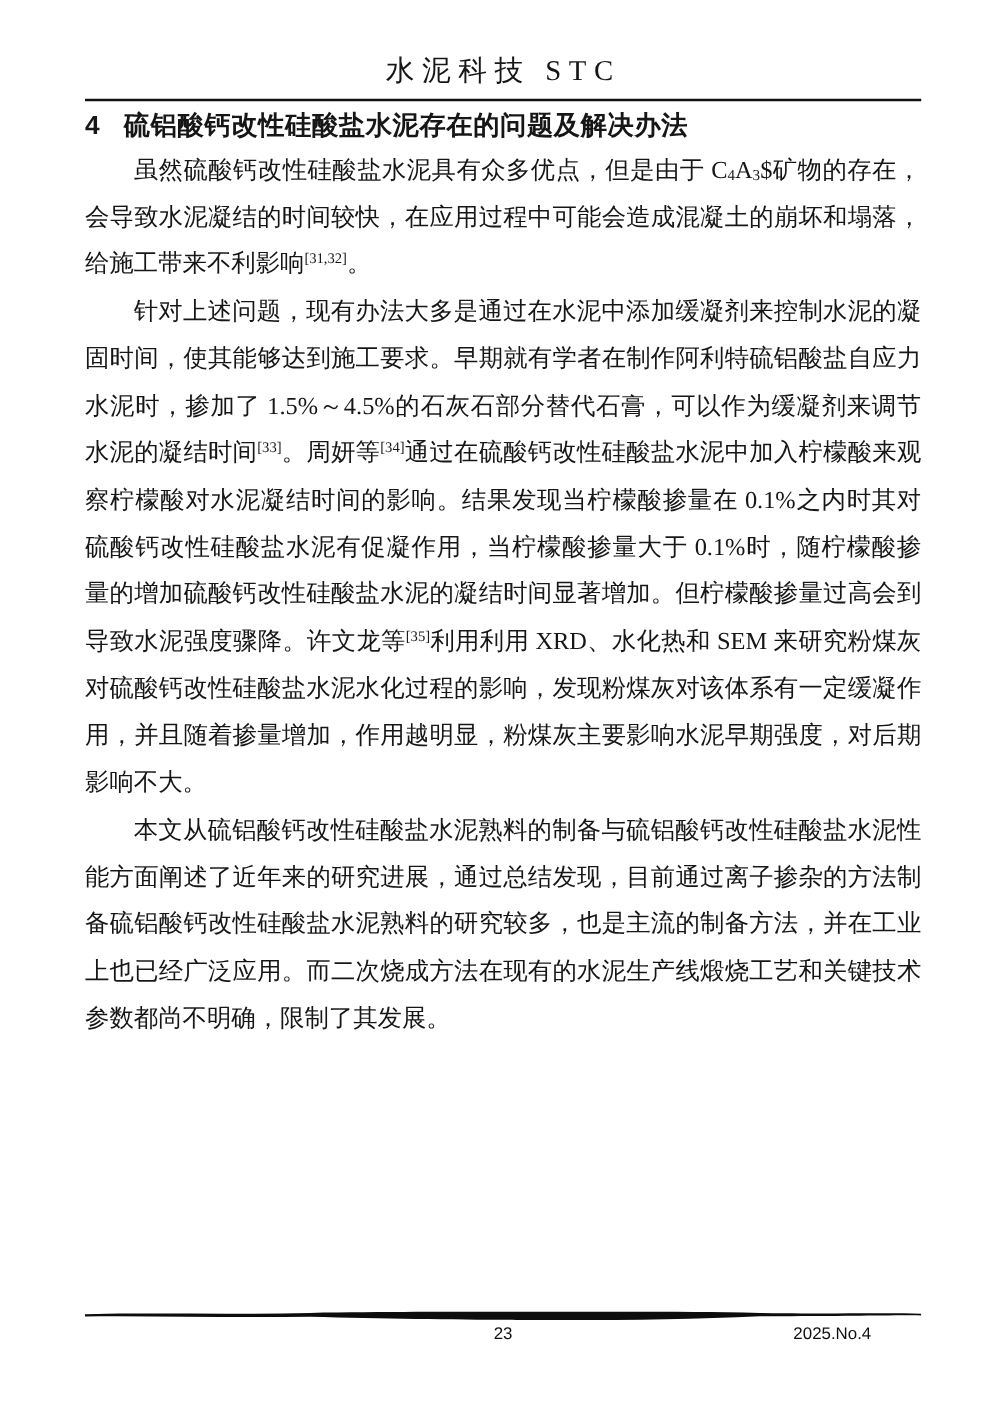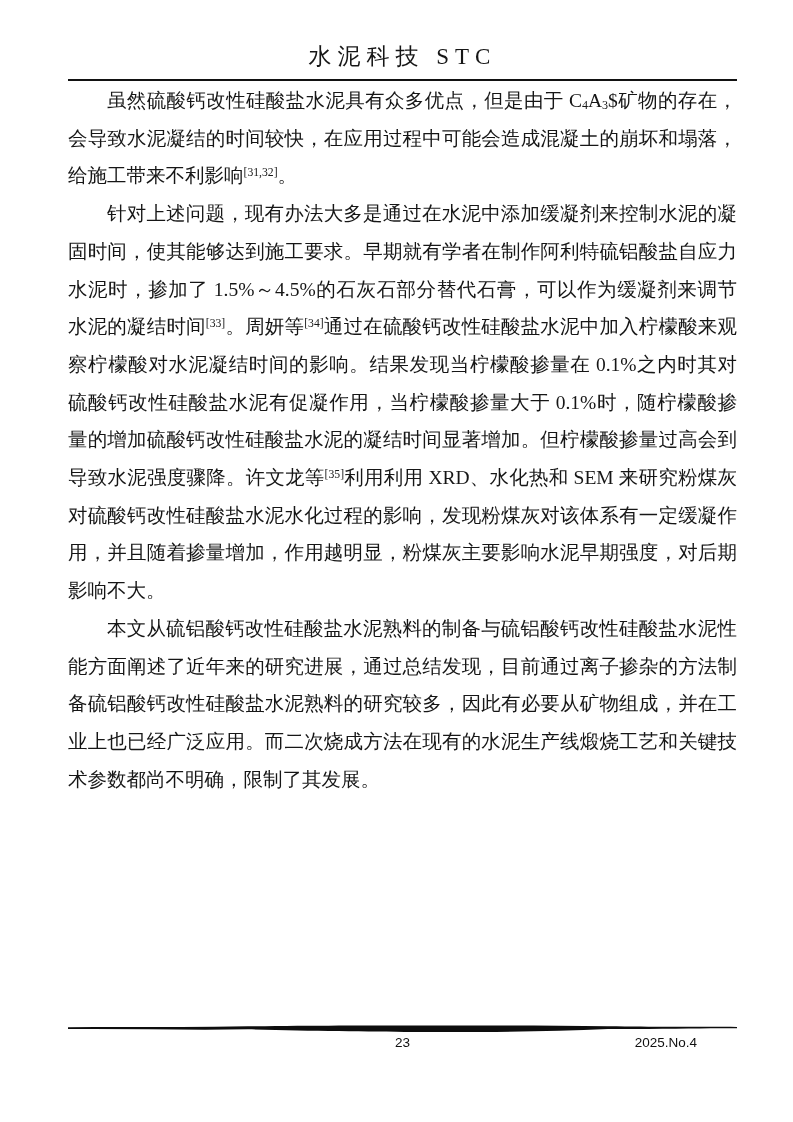--- a/index.html
+++ b/index.html
@@ -55,21 +55,21 @@
   }
   .doc-main sub.chem {
     font-size: 0.62em;
     line-height: 0;
     vertical-align: -0.18em;
   }
   
   .page-footer {
     position: absolute;
     left: 68px; right: 56px;
-    top: 1023px;
+    top: 1047px;
   }
   .footer-rule { display: block; width: 100%; height: 10px; }
   .footer-row {
     position: relative;
     height: 20px;
     margin-top: 1px;
     font-family: "Liberation Sans", "DejaVu Sans", sans-serif;
     font-size: 13.5px;
     color: #101010;
   }
@@ -87,28 +87,29 @@
 <div class="page">
 
   <header class="page-header">
     <div class="journal-title">水泥科技 STC</div>
     <div class="header-rule"></div>
   </header>
 
   <main class="doc-main">
 
 
+    <h2 class="section-heading"><span class="h-num">4</span><span class="h-title">硫铝酸钙改性硅酸盐水泥存在的问题及解决办法</span></h2>
 
     <p class="body-text indent">虽然硫酸钙改性硅酸盐水泥具有众多优点，但是由于 C<sub class="chem">4</sub>A<sub class="chem">3</sub>$矿物的存在，会导致水泥凝结的时间较快，在应用过程中可能会造成混凝土的崩坏和塌落，给施工带来不利影响<sup class="cite">[31,32]</sup>。</p>
 
     <p class="body-text indent">针对上述问题，现有办法大多是通过在水泥中添加缓凝剂来控制水泥的凝固时间，使其能够达到施工要求。早期就有学者在制作阿利特硫铝酸盐自应力水泥时，掺加了 1.5%～4.5%的石灰石部分替代石膏，可以作为缓凝剂来调节水泥的凝结时间<sup class="cite">[33]</sup>。周妍等<sup class="cite">[34]</sup>通过在硫酸钙改性硅酸盐水泥中加入柠檬酸来观察柠檬酸对水泥凝结时间的影响。结果发现当柠檬酸掺量在 0.1%之内时其对硫酸钙改性硅酸盐水泥有促凝作用，当柠檬酸掺量大于 0.1%时，随柠檬酸掺量的增加硫酸钙改性硅酸盐水泥的凝结时间显著增加。但柠檬酸掺量过高会到导致水泥强度骤降。许文龙等<sup class="cite">[35]</sup>利用利用 XRD、水化热和 SEM 来研究粉煤灰对硫酸钙改性硅酸盐水泥水化过程的影响，发现粉煤灰对该体系有一定缓凝作用，并且随着掺量增加，作用越明显，粉煤灰主要影响水泥早期强度，对后期影响不大。</p>
 
 
 
-    <p class="body-text indent">本文从硫铝酸钙改性硅酸盐水泥熟料的制备与硫铝酸钙改性硅酸盐水泥性能方面阐述了近年来的研究进展，通过总结发现，目前通过离子掺杂的方法制备硫铝酸钙改性硅酸盐水泥熟料的研究较多，因此有必要从矿物组成，并在工业上也已经广泛应用。而二次烧成方法在现有的水泥生产线煅烧工艺和关键技术参数都尚不明确，限制了其发展。</p>
+    <p class="body-text indent">本文从硫铝酸钙改性硅酸盐水泥熟料的制备与硫铝酸钙改性硅酸盐水泥性能方面阐述了近年来的研究进展，通过总结发现，目前通过离子掺杂的方法制备硫铝酸钙改性硅酸盐水泥熟料的研究较多，也是主流的制备方法，并在工业上也已经广泛应用。而二次烧成方法在现有的水泥生产线煅烧工艺和关键技术参数都尚不明确，限制了其发展。</p>
 
   </main>
 
   <footer class="page-footer">
     <svg class="footer-rule" viewBox="0 0 669 10" preserveAspectRatio="none" xmlns="http://www.w3.org/2000/svg">
       <path fill="#0d0d0d" d="
         M0,4.3
         C 60,3.2 120,4.8 180,3.3
         C 240,2.2 300,2.6 345,2.4
         C 420,2.6 480,2.0 540,3.3

